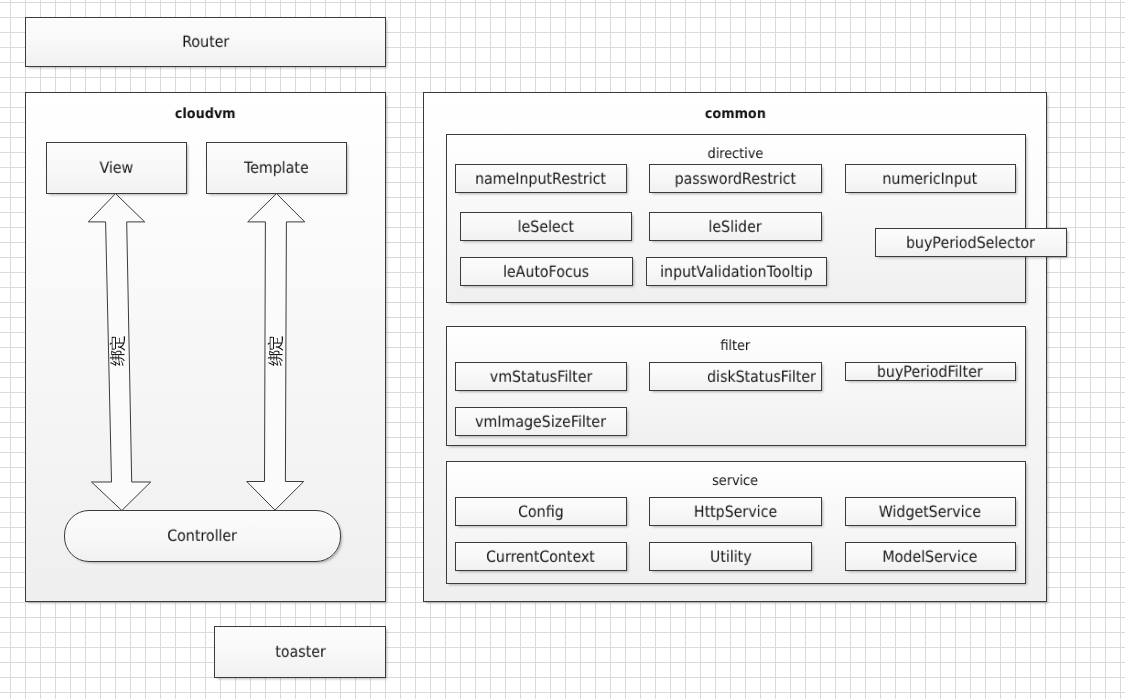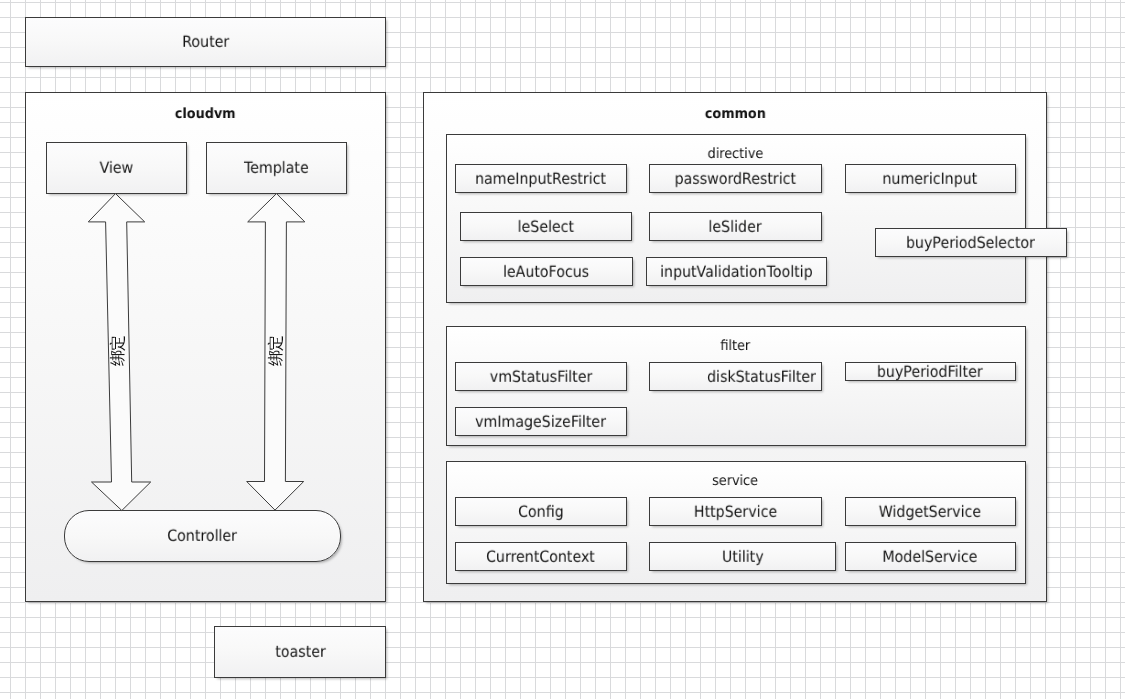--- a/index.html
+++ b/index.html
@@ -121,21 +121,21 @@
       </div>
       <div class="box" style="left: 649px; top: 497px; width: 172.5px; height: 28.6px;">
         <span>HttpService</span>
       </div>
       <div class="box" style="left: 844.5px; top: 497px; width: 171.5px; height: 28.6px;">
         <span>WidgetService</span>
       </div>
       <div class="box" style="left: 454.5px; top: 542px; width: 172.5px; height: 28.6px;">
         <span>CurrentContext</span>
       </div>
-      <div class="box" style="left: 649px; top: 542px; width: 187px; height: 28.6px;">
+      <div class="box" style="left: 649px; top: 542px; width: 163px; height: 28.6px;">
         <span>Utility</span>
       </div>
       <div class="box" style="left: 844.5px; top: 542px; width: 171.5px; height: 28.6px;">
         <span>ModelService</span>
       </div>
     </div>
 
   <div class="box" style="left:214.4px;top:626px;width:171.5px;height:51.8px;">
     <span>toaster</span>
   </div>

